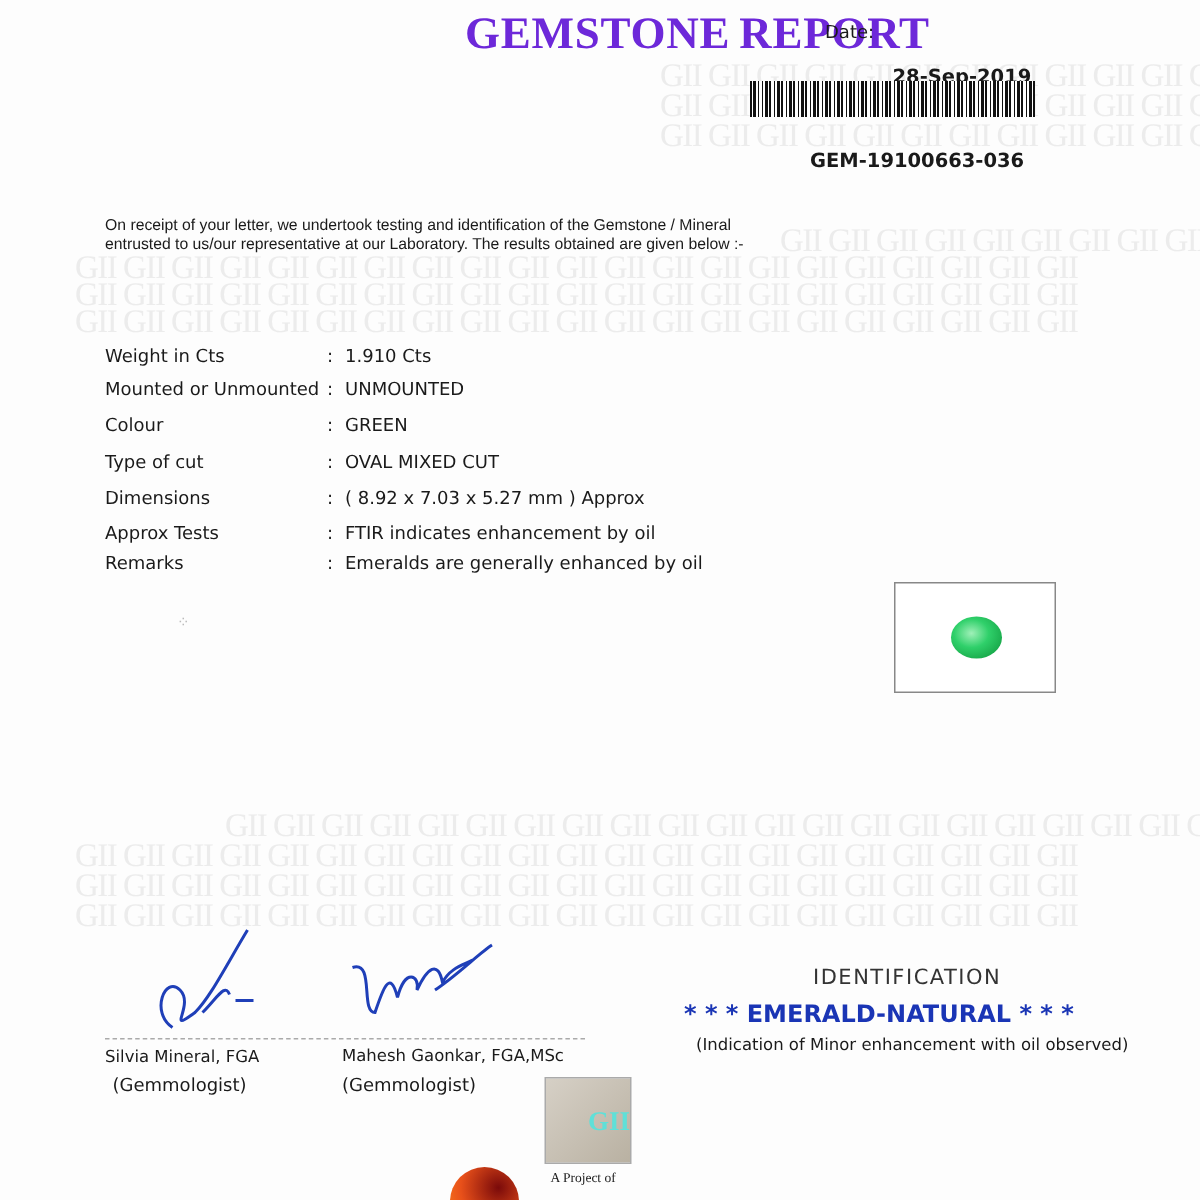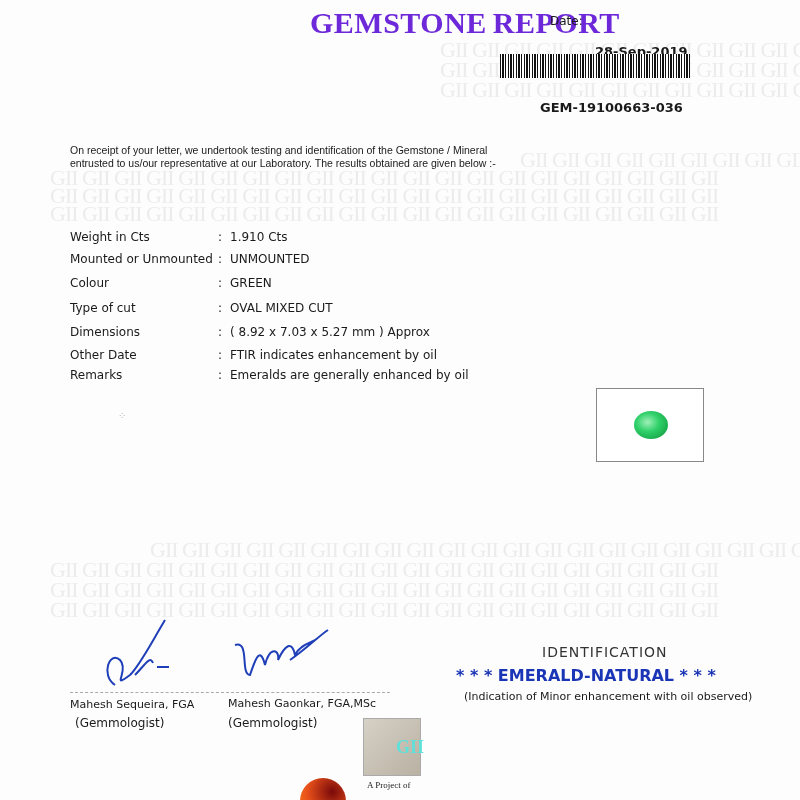--- a/index.html
+++ b/index.html
@@ -24,22 +24,22 @@
   .gem { position:absolute; left:37px; top:22px; width:34px; height:28px; border-radius:50%;
          background:radial-gradient(ellipse at 40% 40%, #9ff0b8 0%, #2fd06a 40%, #17a648 80%, #0f8a38 100%); }
   .sig { position:absolute; }
   .sig-line { position:absolute; top:692px; left:70px; width:320px; border-top:1px dashed #aaa; }
   .signer { position:absolute; font-size:11px; }
   .ident-h { position:absolute; left:542px; top:644px; font-size:14px; font-weight:normal; color:#333; letter-spacing:1px; }
   .ident-v { position:absolute; left:456px; top:666px; font-size:16px; font-weight:bold; color:#1a35b5; white-space:nowrap; }
   .ident-n { position:absolute; left:464px; top:690px; font-size:11px; white-space:nowrap; }
   .logo { position:absolute; left:363px; top:718px; width:56px; height:56px; border:1px solid #aaa;
           background:linear-gradient(135deg,#d6d0c6,#b9b1a2); }
-  .logo-txt { position:absolute; left:0; right:0; top:18px; text-align:left; color:#5fe0d8;
-              font-family:"Liberation Serif", serif; font-weight:bold; font-size:18px;margin-left:32px; }
+  .logo-txt { position:absolute; left:0; right:0; top:18px; text-align:right; color:#5fe0d8;
+              font-family:"Liberation Serif", serif; font-weight:bold; font-size:18px; }
   .project { position:absolute; left:367px; top:780px; font-family:Liberation Serif, serif; font-size:9px; }
   .orb { position:absolute; left:300px; top:778px; width:46px; height:46px; border-radius:50%;
          background:radial-gradient(circle at 70% 30%, #7a0a0a, #e8501a 55%, #ff8a1a); }
   .speck { position:absolute; left:118px; top:410px; width:12px; height:16px; color:#bbb; font-size:10px; }
 </style>
 </head>
 <body>
 
 <div class="wm" style="top:40px;left:440px">GII GII GII GII GII GII GII GII GII GII GII GII GII GII GII GII GII GII GII GII GII</div>
 <div class="wm" style="top:60px;left:440px">GII GII GII GII GII GII GII GII GII GII GII GII GII GII GII GII GII GII GII GII GII</div>
@@ -83,21 +83,21 @@
   <span class="lbl">Type of cut</span>
   <span class="colon">:</span>
   <span class="val">OVAL MIXED CUT</span>
 </div>
 <div class="row" style="top:325px">
   <span class="lbl">Dimensions</span>
   <span class="colon">:</span>
   <span class="val">( 8.92 x 7.03 x 5.27 mm )  Approx</span>
 </div>
 <div class="row" style="top:348px">
-  <span class="lbl">Other Date</span>
+  <span class="lbl">Approx Tests</span>
   <span class="colon">:</span>
   <span class="val">FTIR indicates enhancement by oil</span>
 </div>
 <div class="row" style="top:368px">
   <span class="lbl">Remarks</span>
   <span class="colon">:</span>
   <span class="val">Emeralds are generally enhanced by oil</span>
 </div>
 
 <div class="speck">⁘</div>
@@ -107,21 +107,21 @@
 </div>
 
 <svg class="sig" style="left:95px;top:615px" width="90" height="80">
   <path d="M20 70 C5 60 15 35 25 45 C35 55 15 75 35 60 C45 50 55 30 70 5 M40 60 C50 50 55 40 58 48 M62 52 L74 52" stroke="#1f3fb8" stroke-width="2" fill="none"></path>
 </svg>
 <svg class="sig" style="left:230px;top:615px" width="100" height="70">
   <path d="M5 30 C20 25 10 60 20 60 C25 45 30 30 35 50 C40 30 50 35 48 45 C55 30 62 25 65 40 C70 30 80 28 85 25 M60 45 C75 35 90 20 98 15" stroke="#1f3fb8" stroke-width="2" fill="none"></path>
 </svg>
 <div class="sig-line"></div>
 
-<div class="signer" style="left:70px;top:698px">Mahesh Sequeira, FGA</div>
+<div class="signer" style="left:70px;top:698px">Silvia Mineral, FGA</div>
 <div class="signer" style="left:75px;top:716px;font-size:12px">(Gemmologist)</div>
 <div class="signer" style="left:228px;top:697px">Mahesh Gaonkar, FGA,MSc</div>
 <div class="signer" style="left:228px;top:716px;font-size:12px">(Gemmologist)</div>
 
 <div class="ident-h">IDENTIFICATION</div>
 <div class="ident-v">* * * EMERALD-NATURAL * * *</div>
 <div class="ident-n">(Indication of Minor enhancement with oil observed)</div>
 
 <div class="logo">
   <div class="logo-txt">GII</div>

